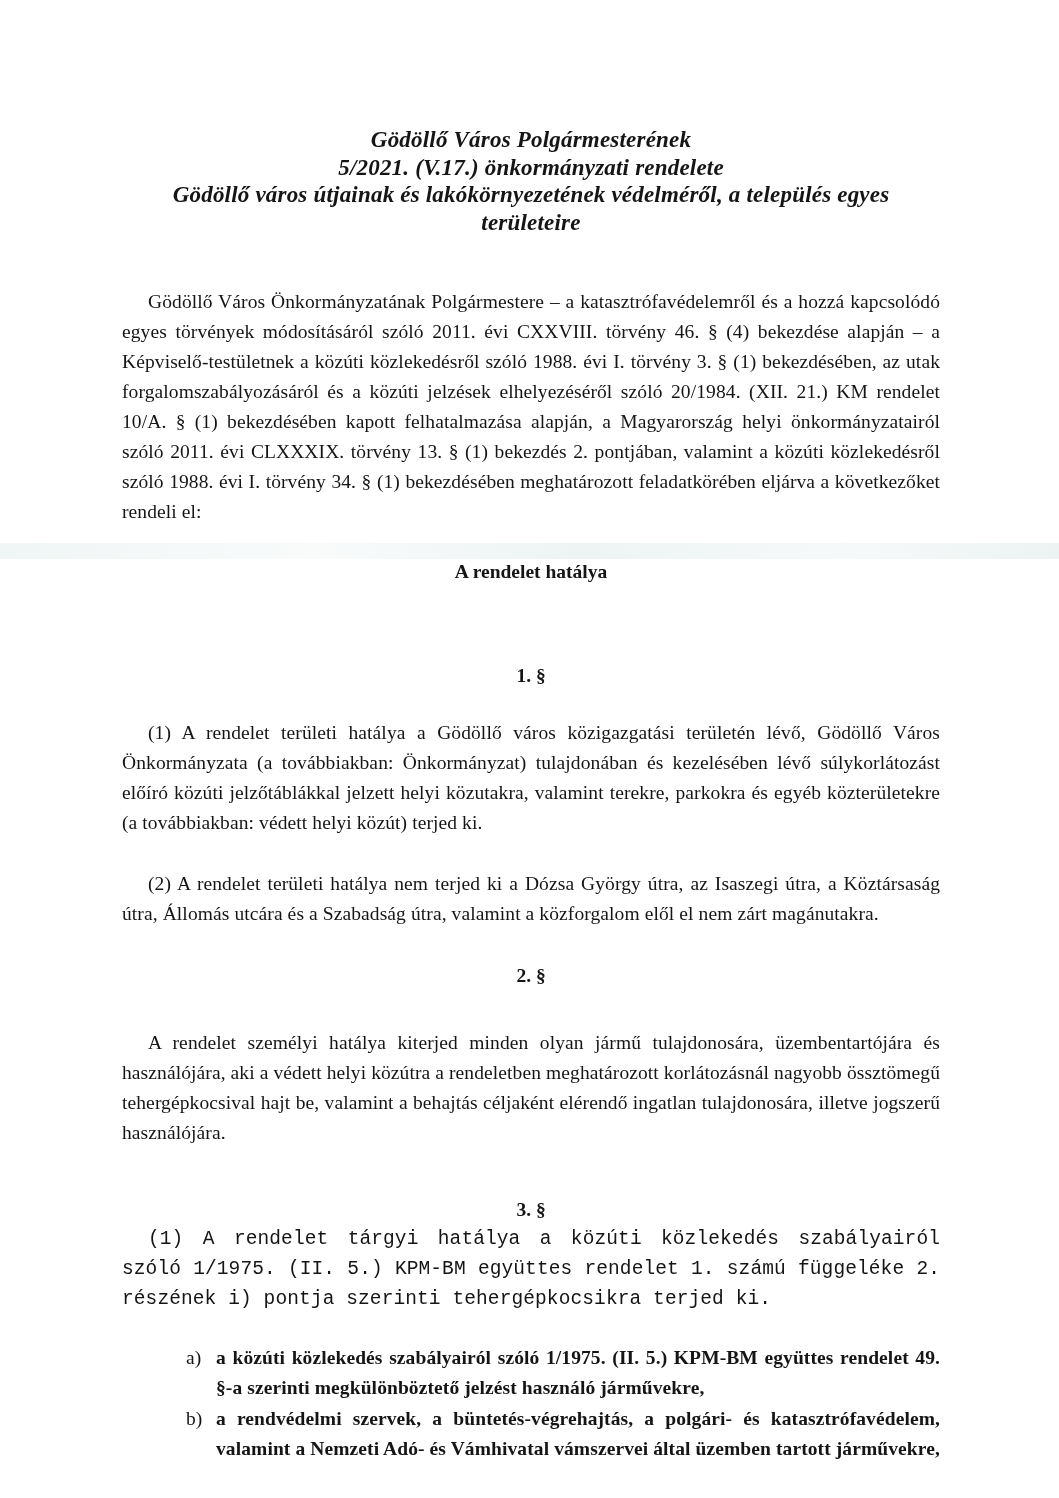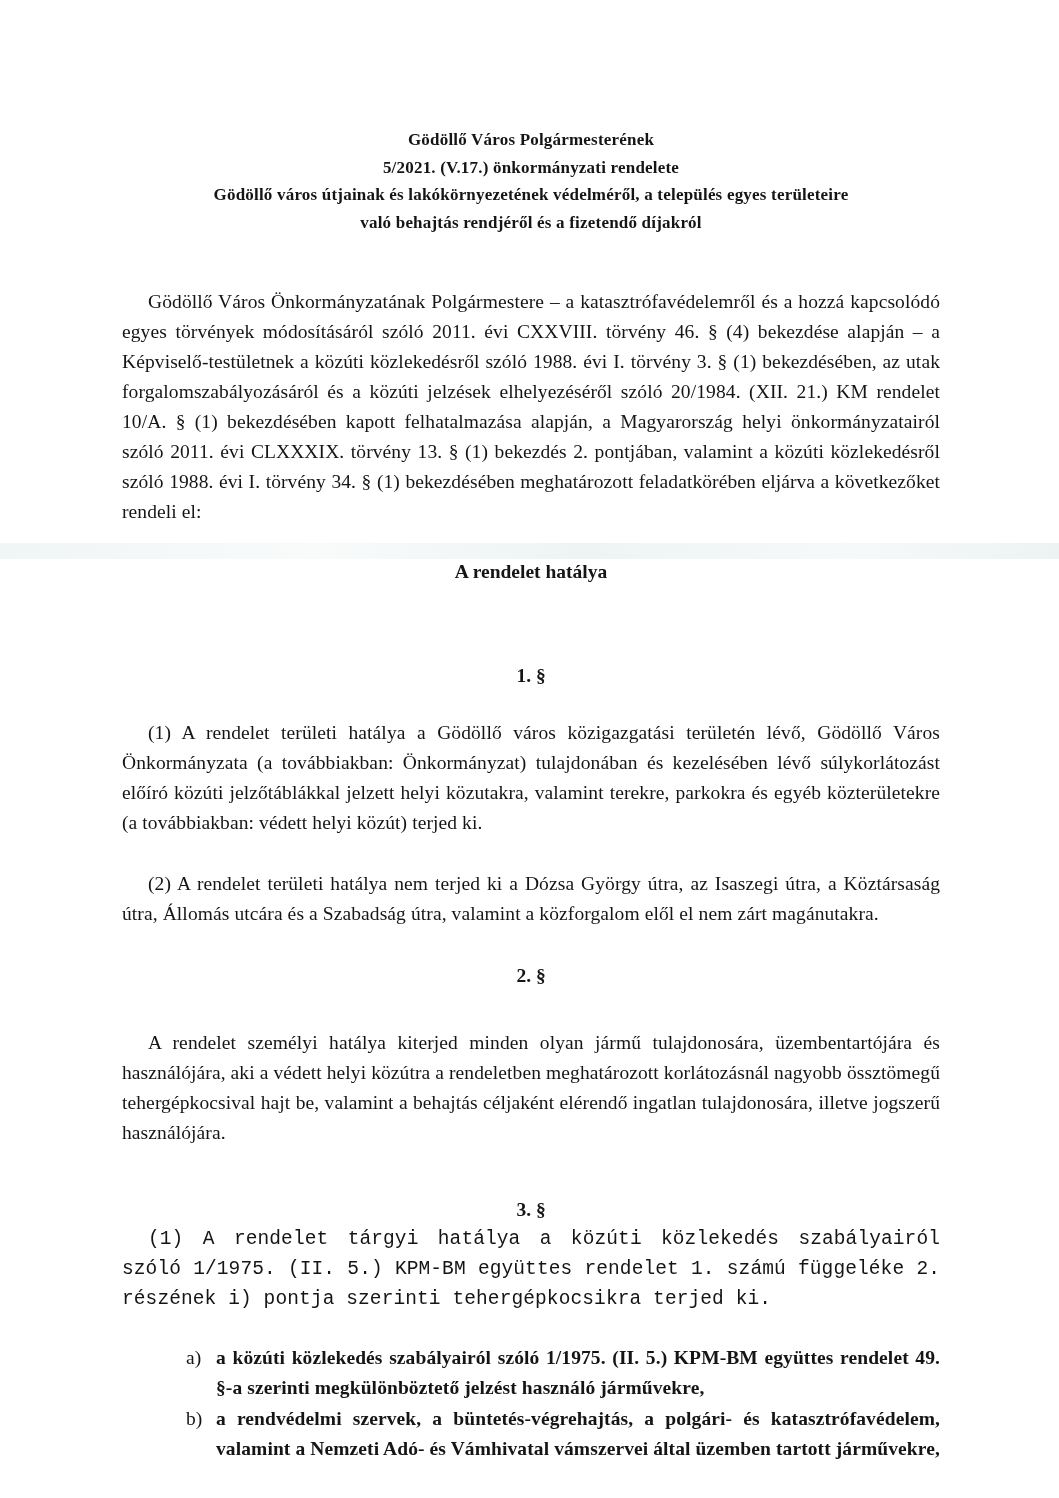--- a/index.html
+++ b/index.html
@@ -40,23 +40,24 @@
     top: 1387px;
     width: 5px;
     height: 4px;
     background: rgba(180,190,190,0.45);
     border-radius: 50%;
     pointer-events: none;
   }
   .title-block {
     text-align: center;
     font-weight: bold;
-    font-size: 17px;
+    font-size: 23px;
     line-height: 27.5px;
     letter-spacing: 0.2px;
+    font-style: italic;
   }
   .body-par {
     margin: 0;
     font-size: 19.5px;
     line-height: 30px;
     text-align: justify;
     letter-spacing: 0.1px;
   }
   .body-par.indent { text-indent: 26px; }
   .preamble { margin-top: 51px; }
@@ -108,21 +109,20 @@
 
 <div class="page">
 
   <div class="scan-band"></div>
   <div class="scan-speck"></div>
 
   <header class="title-block">
     <div>Gödöllő Város Polgármesterének</div>
     <div>5/2021. (V.17.)  önkormányzati rendelete</div>
     <div>Gödöllő város útjainak és lakókörnyezetének védelméről, a település egyes területeire</div>
-    <div>való behajtás rendjéről és a fizetendő díjakról</div>
   </header>
 
   <p class="body-par indent preamble">Gödöllő Város Önkormányzatának Polgármestere – a katasztrófavédelemről és a hozzá kapcsolódó egyes törvények módosításáról szóló 2011. évi CXXVIII. törvény 46. § (4) bekezdése alapján – a Képviselő-testületnek a közúti közlekedésről szóló 1988. évi I. törvény 3. § (1) bekezdésében, az utak forgalomszabályozásáról és a közúti jelzések elhelyezéséről szóló 20/1984. (XII. 21.) KM rendelet 10/A. § (1) bekezdésében kapott felhatalmazása alapján, a Magyarország helyi önkormányzatairól szóló 2011. évi CLXXXIX. törvény 13. § (1) bekezdés 2. pontjában, valamint a közúti közlekedésről szóló 1988. évi I. törvény 34. § (1) bekezdésében meghatározott feladatkörében eljárva a következőket rendeli el:</p>
 
   <h2 class="chapter-heading">A rendelet hatálya</h2>
 
   <h3 class="sec-heading sec-1">1. §</h3>
   <p class="body-par indent par-1-1">(1) A rendelet területi hatálya a Gödöllő város közigazgatási területén lévő, Gödöllő Város Önkormányzata (a továbbiakban: Önkormányzat) tulajdonában és kezelésében lévő súlykorlátozást előíró közúti jelzőtáblákkal jelzett helyi közutakra, valamint terekre, parkokra és egyéb közterületekre (a továbbiakban: védett helyi közút) terjed ki.</p>
   <p class="body-par indent par-1-2">(2) A rendelet területi hatálya nem terjed ki a Dózsa György útra, az Isaszegi útra, a Köztársaság útra, Állomás utcára és a Szabadság útra, valamint a közforgalom elől el nem zárt magánutakra.</p>
 

